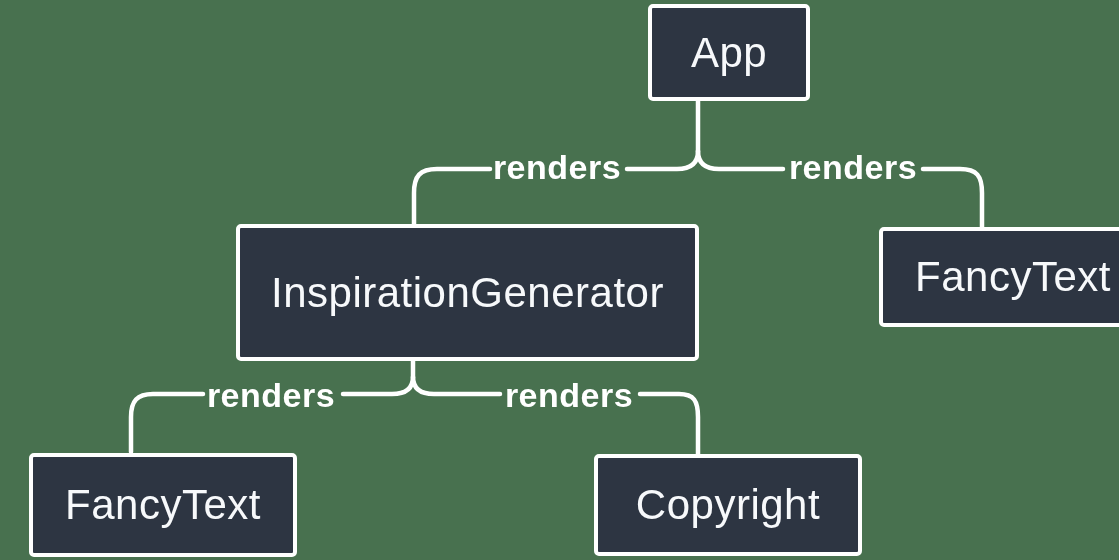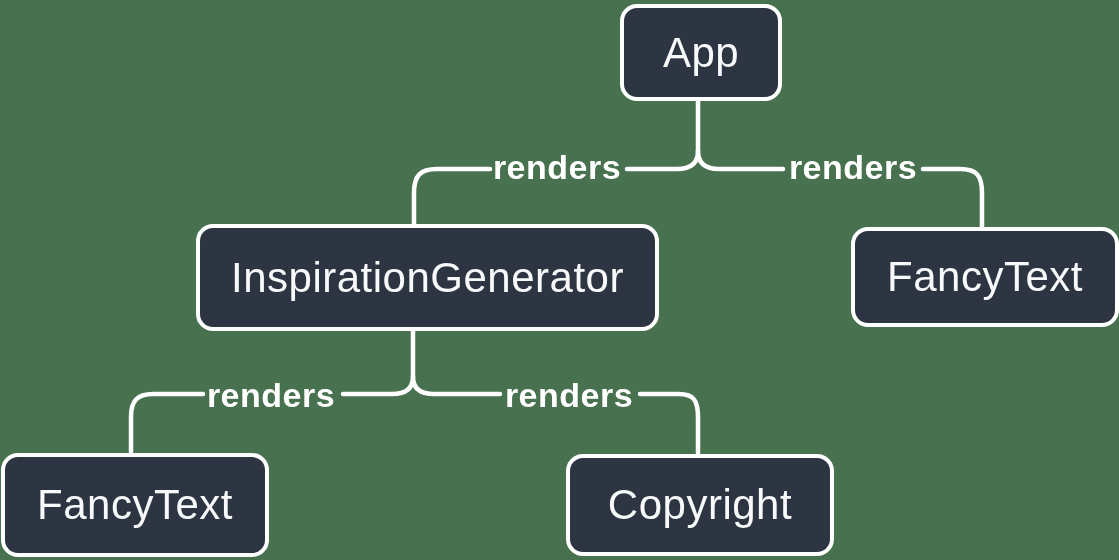--- a/index.html
+++ b/index.html
@@ -31,31 +31,32 @@
     stroke: var(--line);
     stroke-width: 4.5;
     fill: none;
     stroke-linecap: round;
     stroke-linejoin: round;
   }
   .node {
     position: absolute;
     background: var(--node_fill);
     border: 4px solid var(--node_border);
-    border-radius: 17px;
+    border-radius: 5px;
     display: flex;
     align-items: center;
     justify-content: center;
     color: var(--node_text);
     font-size: 42px;
     letter-spacing: 0.5px;
     white-space: nowrap;
+    margin-left: 28px;
   }
   .node-app       { left: 620px; top: 4px;   width: 162px; height: 97px;  }
-  .node-ig        { left: 196px; top: 224px; width: 463px; height: 107px; }
+  .node-ig        { left: 208px; top: 224px; width: 463px; height: 137px; }
   .node-ft-top    { left: 851px; top: 227px; width: 268px; height: 100px; }
   .node-ft-bottom { left: 1px;   top: 453px; width: 268px; height: 104px; }
   .node-copyright { left: 566px; top: 454px; width: 268px; height: 102px; }
   .edge-label {
     position: absolute;
     transform: translate(-50%, -50%);
     color: var(--edge_label_text);
     font-size: 34px;
     font-weight: 700;
     letter-spacing: 0.5px;

